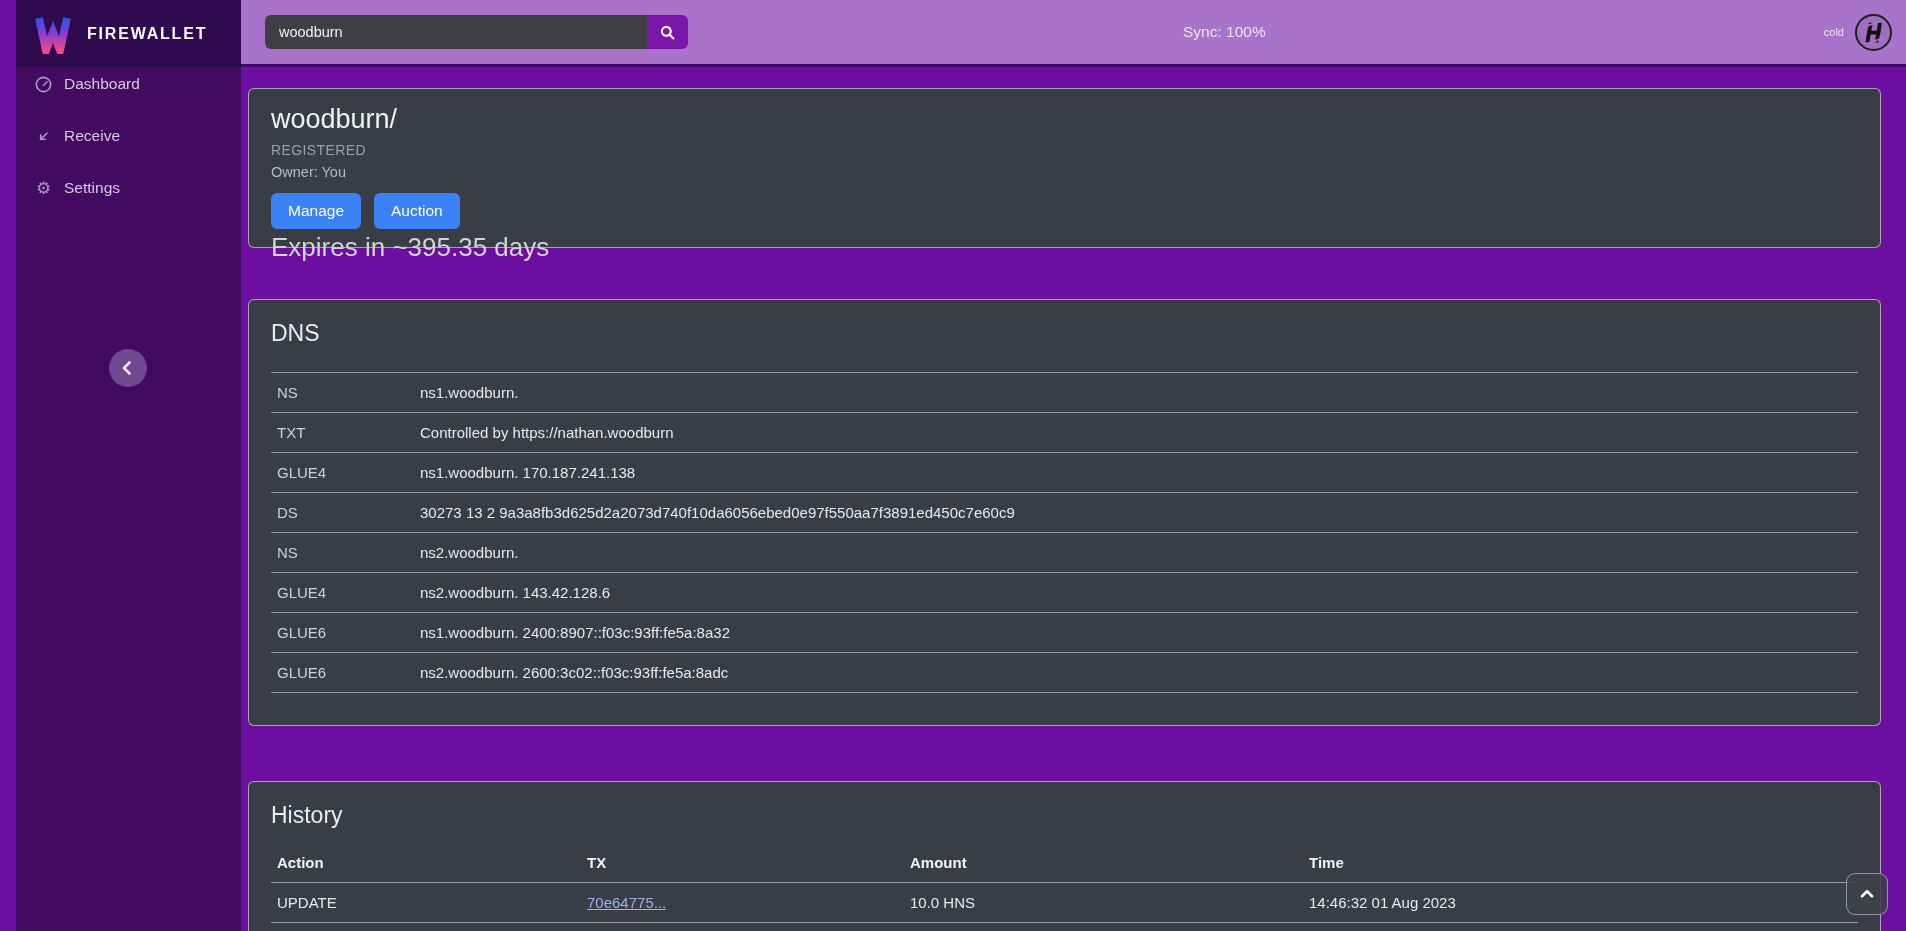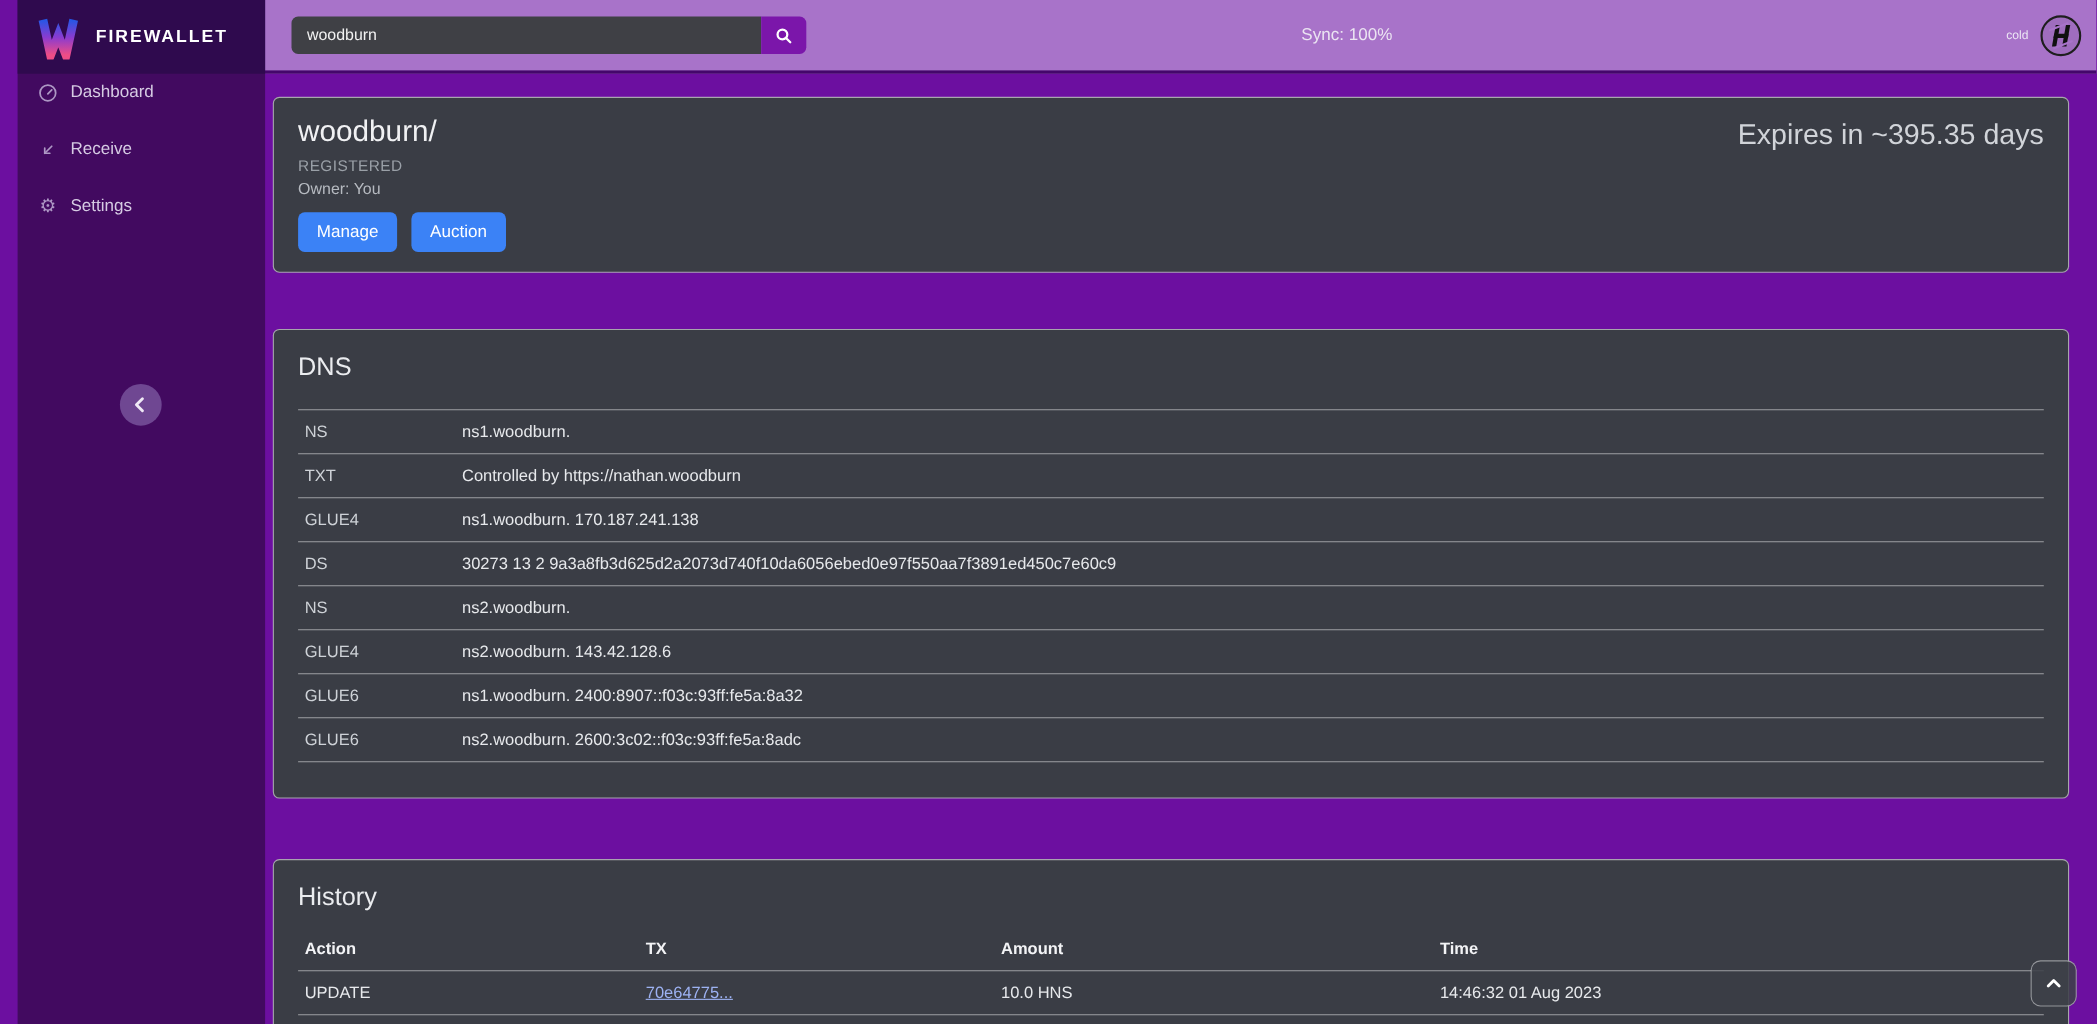--- a/index.html
+++ b/index.html
@@ -34,39 +34,39 @@
     display: flex; align-items: center; justify-content: center; cursor: pointer;
   }
 
   
   .topbar {
     position: absolute; left: 225px; top: 0; width: 1681px; height: 67px;
     background: #a873c9; border-bottom: 3px solid #44076b; z-index: 4;
   }
   .search-wrap { position: absolute; left: 40px; top: 15px; height: 34px; display: flex; }
   .search-input {
-    width: 427px; height: 34px; background: #3f4045; border: none; outline: none;
+    width: 382px; height: 34px; background: #3f4045; border: none; outline: none;
     border-radius: 6px 0 0 6px; color: #f2f2f2; font-size: 14.5px; padding: 0 14px;
     font-family: "Liberation Sans", sans-serif;
   }
   .search-btn {
     width: 41px; height: 34px; background: #7b16aa; border: none; cursor: pointer;
     border-radius: 0 6px 6px 0; display: flex; align-items: center; justify-content: center;
   }
   .sync-label { position: absolute; left: 958px; top: 0; height: 64px; display: flex; align-items: center; color: #ebe4f2; font-size: 15.5px; }
   .top-right { position: absolute; right: 13px; top: 0; height: 64px; display: flex; align-items: center; gap: 10px; }
   .cold-label { color: #ece6f4; font-size: 11px; }
 
   
   .card {
     position: absolute; left: 248px; width: 1633px;
     background: #3a3d45; border: 1px solid rgba(255,255,255,0.55);
     border-radius: 6px; color: #e6e8eb;
   }
-  .card-domain { top: 88px; height: 160px; padding: 15px 22px; display: flex; justify-content: space-between; }
+  .card-domain { top: 88px; height: 160px; padding: 15px 22px; display: flex; justify-content: space-between; flex-direction: column; }
   .domain-title { margin: 0 0 7px 0; font-size: 27px; font-weight: normal; color: #f0f1f3; }
   .domain-status { font-size: 14px; color: #9aa0a7; letter-spacing: 0.4px; }
   .domain-owner { font-size: 14.5px; color: #b6bac0; margin-top: 6px; }
   .btn-row { margin-top: 13px; display: flex; gap: 13px; }
   .btn {
     background: #3b82f6; color: #ffffff; border: none; border-radius: 6px;
     font-size: 15.5px; padding: 9px 17px; cursor: pointer; font-family: "Liberation Sans", sans-serif;
   }
   .expires { font-size: 26px; color: #d1d4d9; margin-top: 3px; }
 

